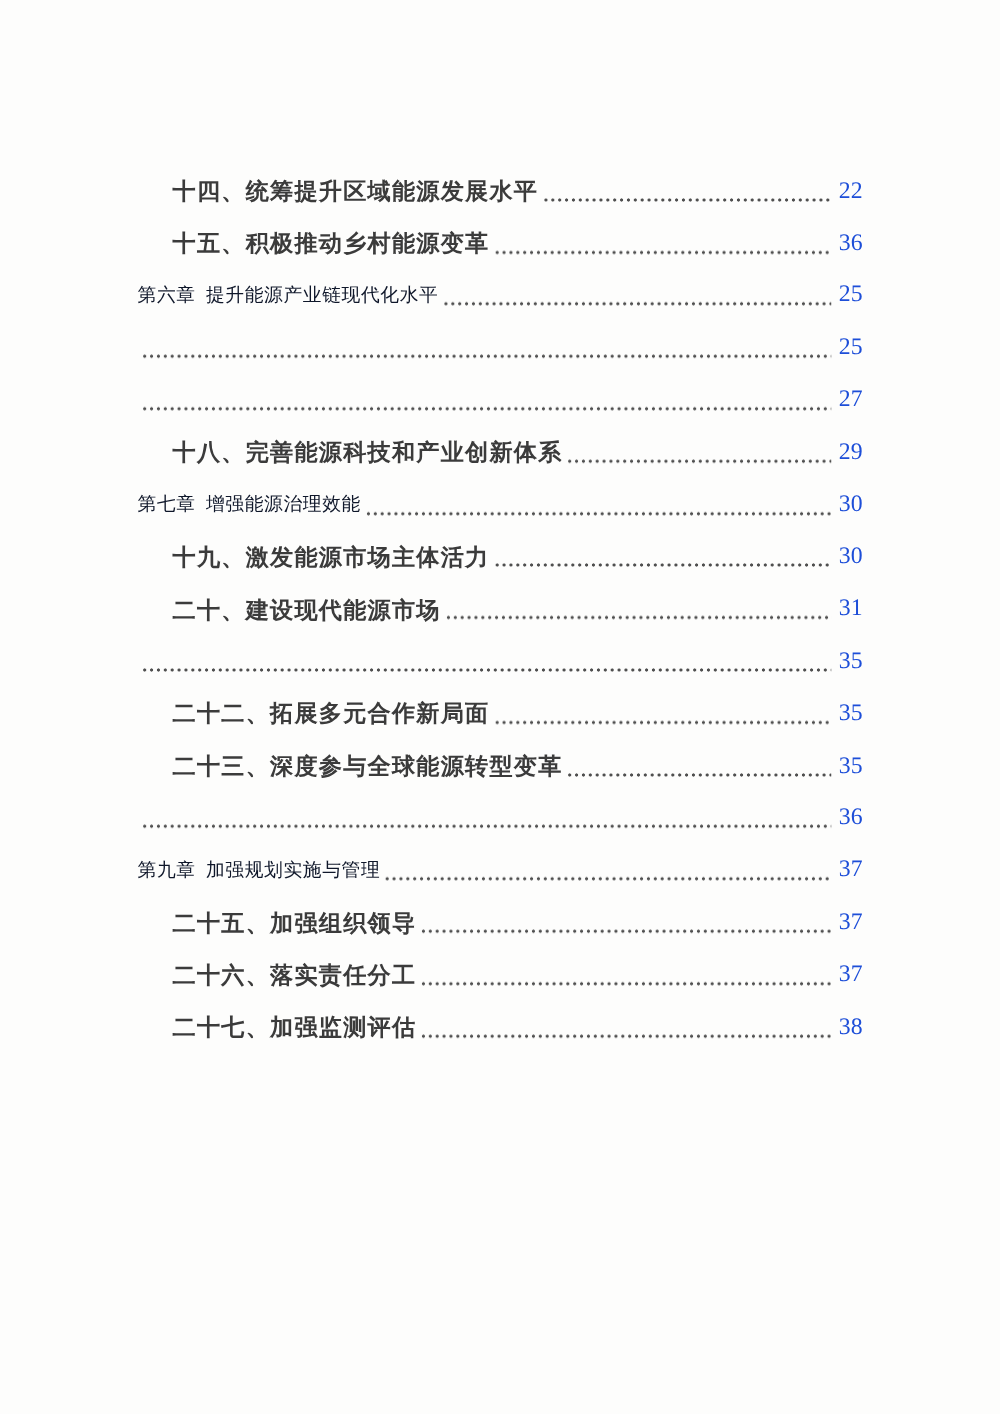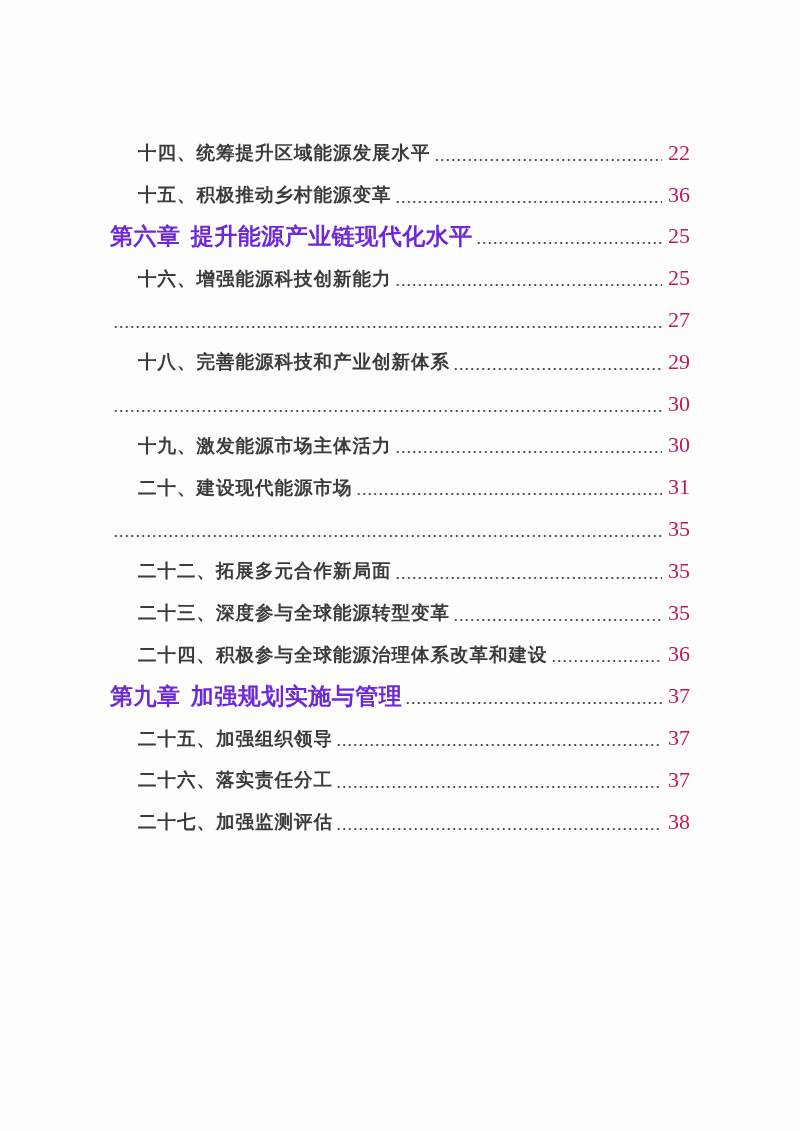--- a/index.html
+++ b/index.html
@@ -38,43 +38,43 @@
     padding-left: 28px;
     font-family: "Liberation Sans", "DejaVu Sans", sans-serif;
     font-weight: 700;
     font-size: 18.5px;
     letter-spacing: 1px;
     color: #3b3b3b;
   }
   .toc-row.chapter .title {
     padding-left: 0;
     font-family: "Liberation Serif", "DejaVu Serif", serif;
-    font-weight: 700;
-    font-size: 23px;
+    font-weight: 400;
+    font-size: 15px;
     letter-spacing: 0.5px;
     word-spacing: 4px;
-    color: #6d28d9;
+    color: #0f172a;
   }
   .leader {
     flex: 1 1 auto;
     height: 8px;
     transform: translateY(7px);
     margin-left: 3px;
     margin-right: 6px;
     background-image: radial-gradient(circle, #4f4f4f 1.05px, rgba(0,0,0,0) 1.5px);
     background-size: 5.5px 8px;
     background-repeat: repeat-x;
     background-position: 0 center;
   }
   .pagenum {
     flex: 0 0 auto;
     font-family: "Liberation Serif", "DejaVu Serif", serif;
     font-weight: 400;
-    font-size: 22px;
-    color: #be185d;
+    font-size: 19px;
+    color: #1d4ed8;
   }
 </style>
 </head>
 <body>
 
 <div class="page">
   <div class="toc">
       <div class="toc-row item">
         <span class="title">十四、统筹提升区域能源发展水平</span>
         <span class="leader"></span>
@@ -84,34 +84,34 @@
         <span class="title">十五、积极推动乡村能源变革</span>
         <span class="leader"></span>
         <span class="pagenum">36</span>
       </div>
       <div class="toc-row chapter">
         <span class="title">第六章 提升能源产业链现代化水平</span>
         <span class="leader"></span>
         <span class="pagenum">25</span>
       </div>
       <div class="toc-row item">
-        <span class="title">十六、增强能源科技创新能力</span>
         <span class="leader"></span>
         <span class="pagenum">25</span>
       </div>
       <div class="toc-row item">
         <span class="leader"></span>
         <span class="pagenum">27</span>
       </div>
       <div class="toc-row item">
         <span class="title">十八、完善能源科技和产业创新体系</span>
         <span class="leader"></span>
         <span class="pagenum">29</span>
       </div>
       <div class="toc-row chapter">
+        <span class="title">第七章 增强能源治理效能</span>
         <span class="leader"></span>
         <span class="pagenum">30</span>
       </div>
       <div class="toc-row item">
         <span class="title">十九、激发能源市场主体活力</span>
         <span class="leader"></span>
         <span class="pagenum">30</span>
       </div>
       <div class="toc-row item">
         <span class="title">二十、建设现代能源市场</span>
@@ -126,21 +126,20 @@
         <span class="title">二十二、拓展多元合作新局面</span>
         <span class="leader"></span>
         <span class="pagenum">35</span>
       </div>
       <div class="toc-row item">
         <span class="title">二十三、深度参与全球能源转型变革</span>
         <span class="leader"></span>
         <span class="pagenum">35</span>
       </div>
       <div class="toc-row item">
-        <span class="title">二十四、积极参与全球能源治理体系改革和建设</span>
         <span class="leader"></span>
         <span class="pagenum">36</span>
       </div>
       <div class="toc-row chapter">
         <span class="title">第九章 加强规划实施与管理</span>
         <span class="leader"></span>
         <span class="pagenum">37</span>
       </div>
       <div class="toc-row item">
         <span class="title">二十五、加强组织领导</span>

